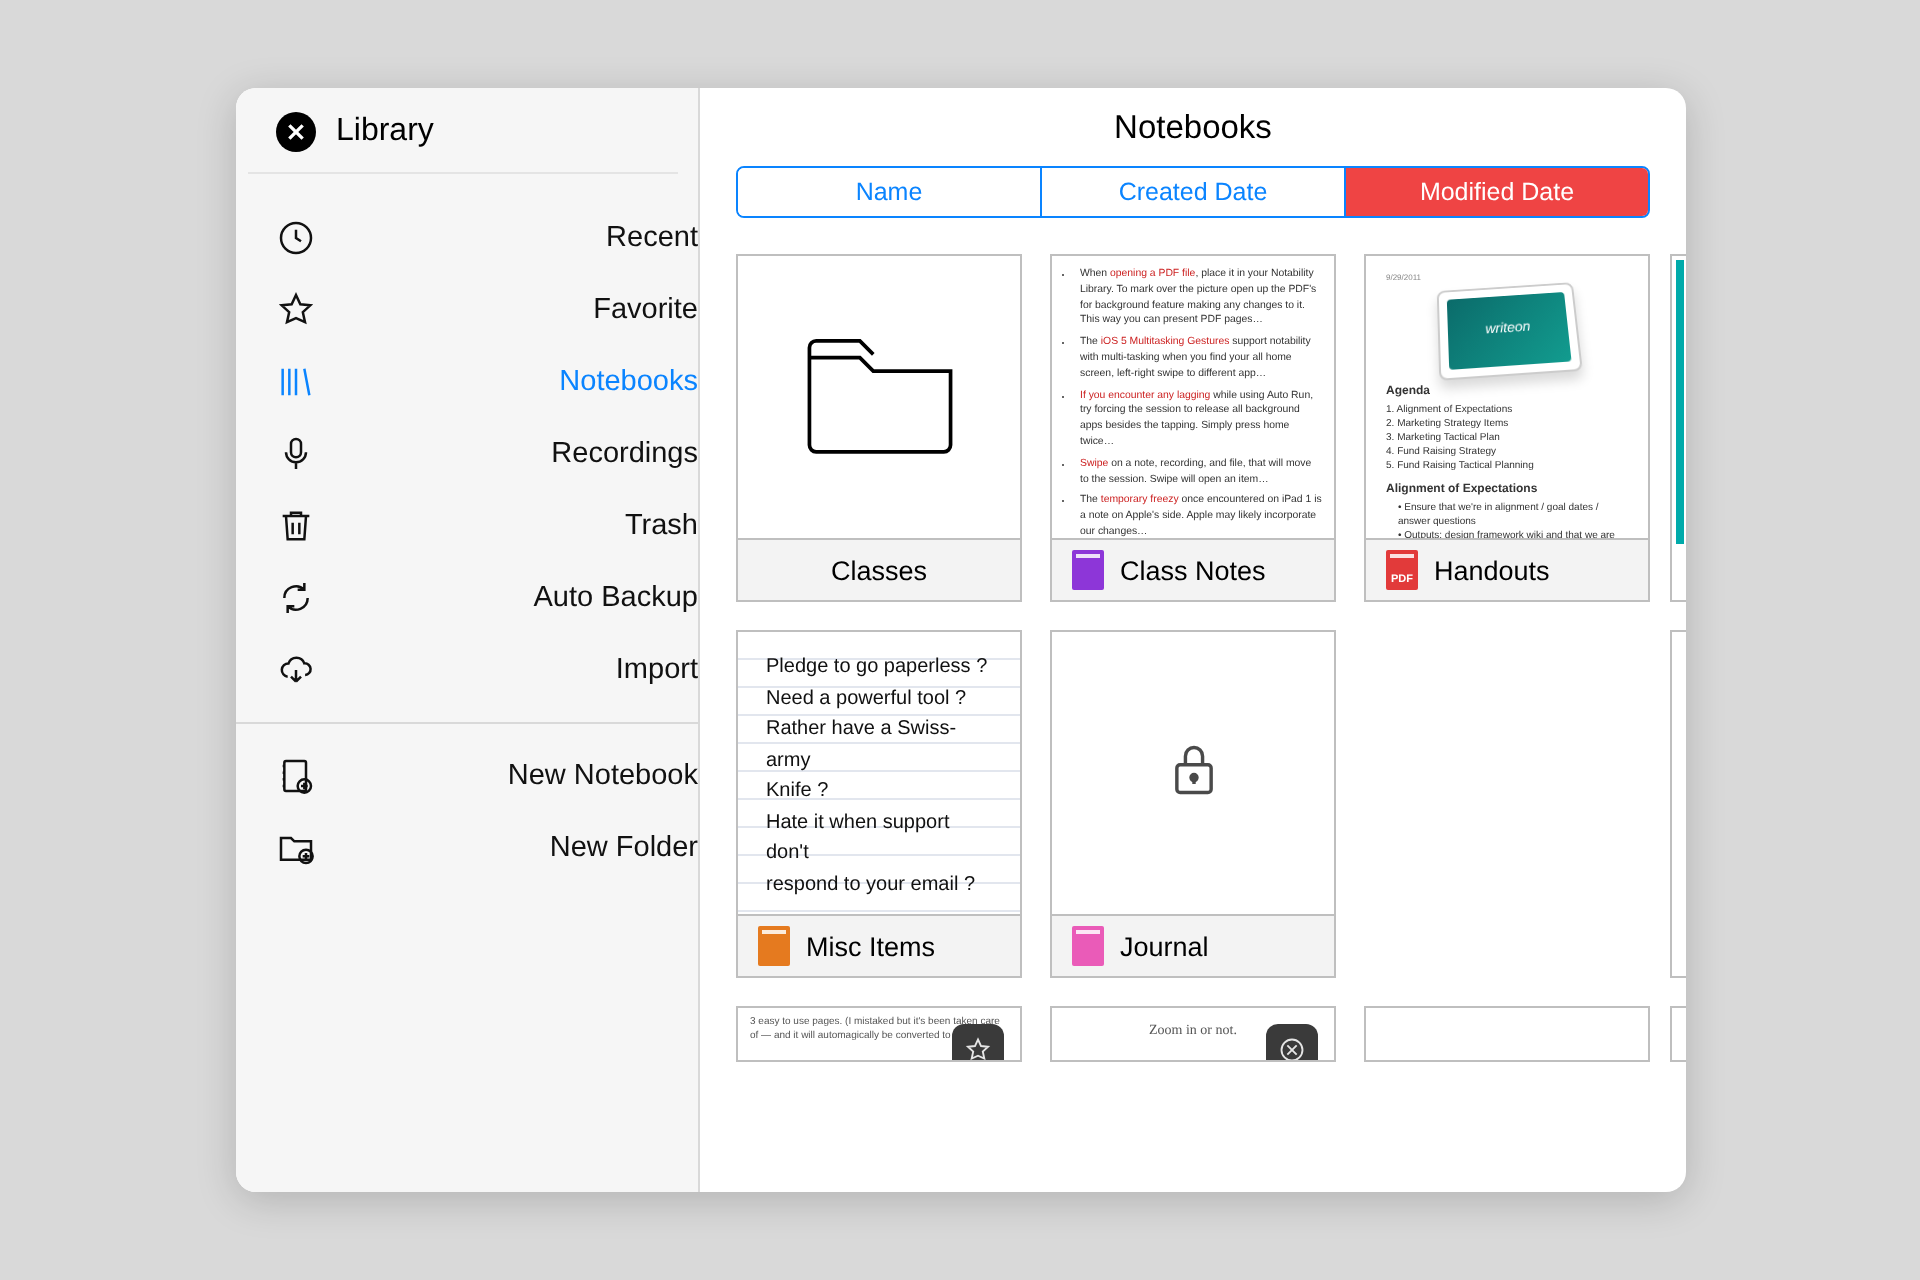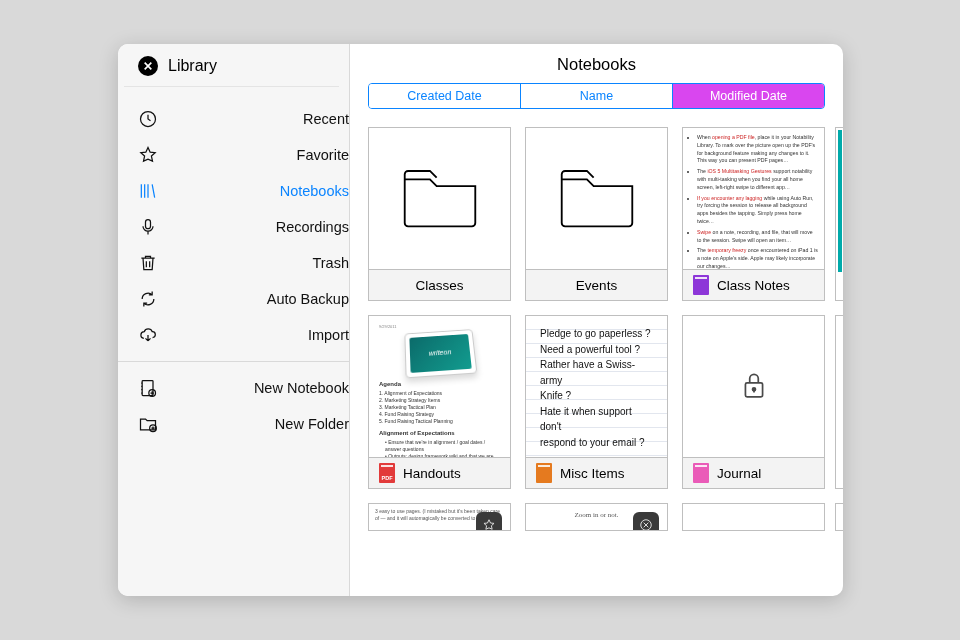--- a/index.html
+++ b/index.html
@@ -15,21 +15,21 @@
   .sb-item.selected{color:#0a84ff;}
   .sb-item .ic{width:20px;height:20px;display:flex;align-items:center;justify-content:center;color:inherit;}
   .sb-item .ic svg{stroke:currentColor;fill:none;stroke-width:1.5;}
   .sb-sep{height:1px;background:#d9d9d9;margin:8px 0 8px 0;}
   .sb-sep.full{margin-left:0;margin-right:0;}
   .main{flex:1;display:flex;flex-direction:column;height:100%;}
   .m-title{text-align:center;font-size:16.5px;padding:11px 0 9px 0;color:#000;font-weight:400;}
   .seg{display:flex;margin:0 18px 14px 18px;border:1px solid #0a84ff;border-radius:4px;overflow:hidden;height:26px;}
   .seg-btn{flex:1;display:flex;align-items:center;justify-content:center;font-size:12.5px;color:#0a84ff;background:#fff;border-right:1px solid #0a84ff;cursor:pointer;}
   .seg-btn:last-child{border-right:none;}
-  .seg-btn.active{background:#d946ef;color:#fff;align-items:center;}
+  .seg-btn.active{background:#ef4444;color:#fff;align-items:center;}
   .grid-wrap{flex:1;overflow:hidden;position:relative;}
   .grid{display:grid;grid-template-columns:repeat(3,1fr);gap:14px;padding:4px 18px 0 18px;}
   .card{border:1px solid #bfbfbf;background:#fff;display:flex;flex-direction:column;height:174px;cursor:pointer;justify-content:space-between;}
   .thumb{flex:1;background:#fff;position:relative;overflow:hidden;padding:6px;}
   .capt{height:31px;border-top:1px solid #bfbfbf;background:#f3f3f3;display:flex;align-items:center;gap:8px;padding:0 10px;font-size:13.5px;color:#000;}
   .capt.center{justify-content:center;}
   .tag{width:16px;height:20px;border-radius:1px;position:relative;flex:0 0 auto;}
   .tag::before{content:"";position:absolute;left:2px;right:2px;top:2px;height:2px;background:rgba(255,255,255,.85);}
   .tag.purple{background:#8d36d8;}
   .tag.pdf{background:#e23a3a;}
@@ -157,54 +157,44 @@
           </svg>
         </span>
       <span>New Folder</span>
     </div>
   </div>
 
   <div class="main">
     <div class="m-title">Notebooks</div>
     <div class="seg">
       <div class="seg-btn">
+          <span>Name</span>
+        </div>
+      <div class="seg-btn">
           <span>Created Date</span>
-        </div>
-      <div class="seg-btn">
-          <span>Name</span>
         </div>
       <div class="seg-btn active">
           <span>Modified Date</span>
         </div>
     </div>
 
     <div class="grid-wrap">
       <div class="grid">
 
         <div class="card">
           <div class="thumb">
             <span class="folder-ic"><svg viewBox="0 0 100 82">
                   <path d="M8 20h30l8 8h46v44a4 4 0 0 1-4 4H12a4 4 0 0 1-4-4zM8 28V14a4 4 0 0 1 4-4h26l8 8"></path>
                 </svg></span>
           </div>
           <div class="capt center">
               <span>Classes</span>
             </div>
         </div>
 
-        <div class="card">
-          <div class="thumb">
-            <span class="folder-ic"><svg viewBox="0 0 100 82">
-                  <path d="M8 20h30l8 8h46v44a4 4 0 0 1-4 4H12a4 4 0 0 1-4-4zM8 28V14a4 4 0 0 1 4-4h26l8 8"></path>
-                </svg></span>
-          </div>
-          <div class="capt center">
-              <span>Events</span>
-            </div>
-        </div>
 
         <div class="card">
           <div class="thumb">
             <div class="bullet-notes">
               <ul>
                 <li>When <span class="r">opening a PDF file</span>, place it in your Notability Library. To mark over the picture open up the PDF's for background feature making any changes to it. This way you can present PDF pages…</li>
                 <li>The <span class="r">iOS 5 Multitasking Gestures</span> support notability with multi-tasking when you find your all home screen, left-right swipe to different app…</li>
                 <li><span class="r">If you encounter any lagging</span> while using Auto Run, try forcing the session to release all background apps besides the tapping. Simply press home twice…</li>
                 <li><span class="r">Swipe</span> on a note, recording, and file, that will move to the session. Swipe will open an item…</li>
                 <li>The <span class="r">temporary freezy</span> once encountered on iPad 1 is a note on Apple's side. Apple may likely incorporate our changes…</li>

